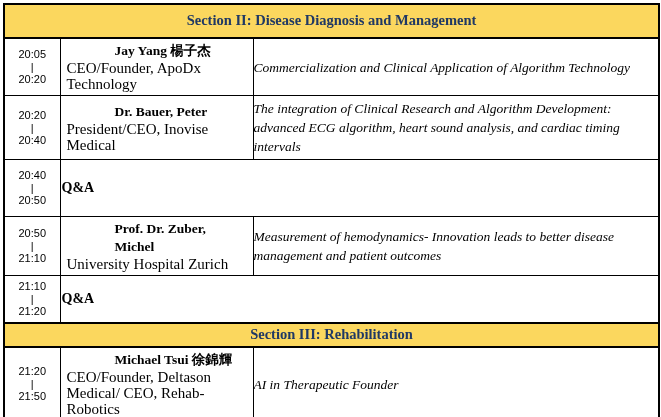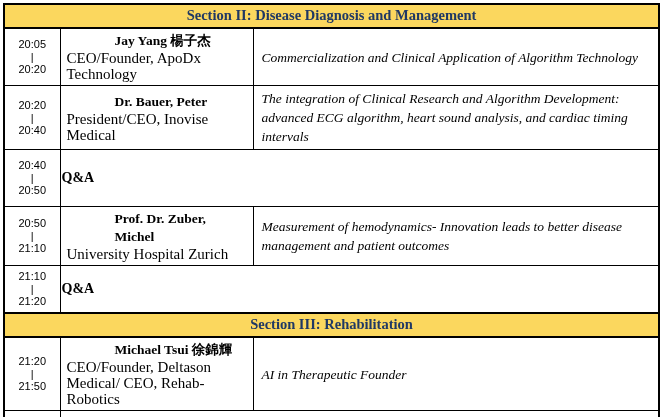--- a/index.html
+++ b/index.html
@@ -54,39 +54,39 @@
     margin-left: 48px;
   }
   .speaker-role {
     font-size: 15px;
     line-height: 16px;
   }
   td.topic-cell {
     font-style: italic;
     font-size: 13.5px;
     line-height: 19px;
-    padding: 3px 8px;
+    padding: 3px 0;
   }
   td.qa-cell {
     font-weight: bold;
     font-size: 14px;
   }
 </style>
 </head>
 <body>
 
 <table class="program">
   <colgroup>
     <col style="width:56px">
     <col style="width:193px">
     <col style="width:406px">
   </colgroup>
 
   <tbody>
-      <tr class="section-row" style="height:24px">
+      <tr class="section-row" style="height:34px">
     <td colspan="3">Section II: Disease Diagnosis and Management</td>
   </tr>
 
   <tr style="height:50px">
     <td class="time-cell">
       <div>20:05</div>
       <div class="tsep">|</div>
       <div>20:20</div>
     </td>
     <td class="speaker-cell">

